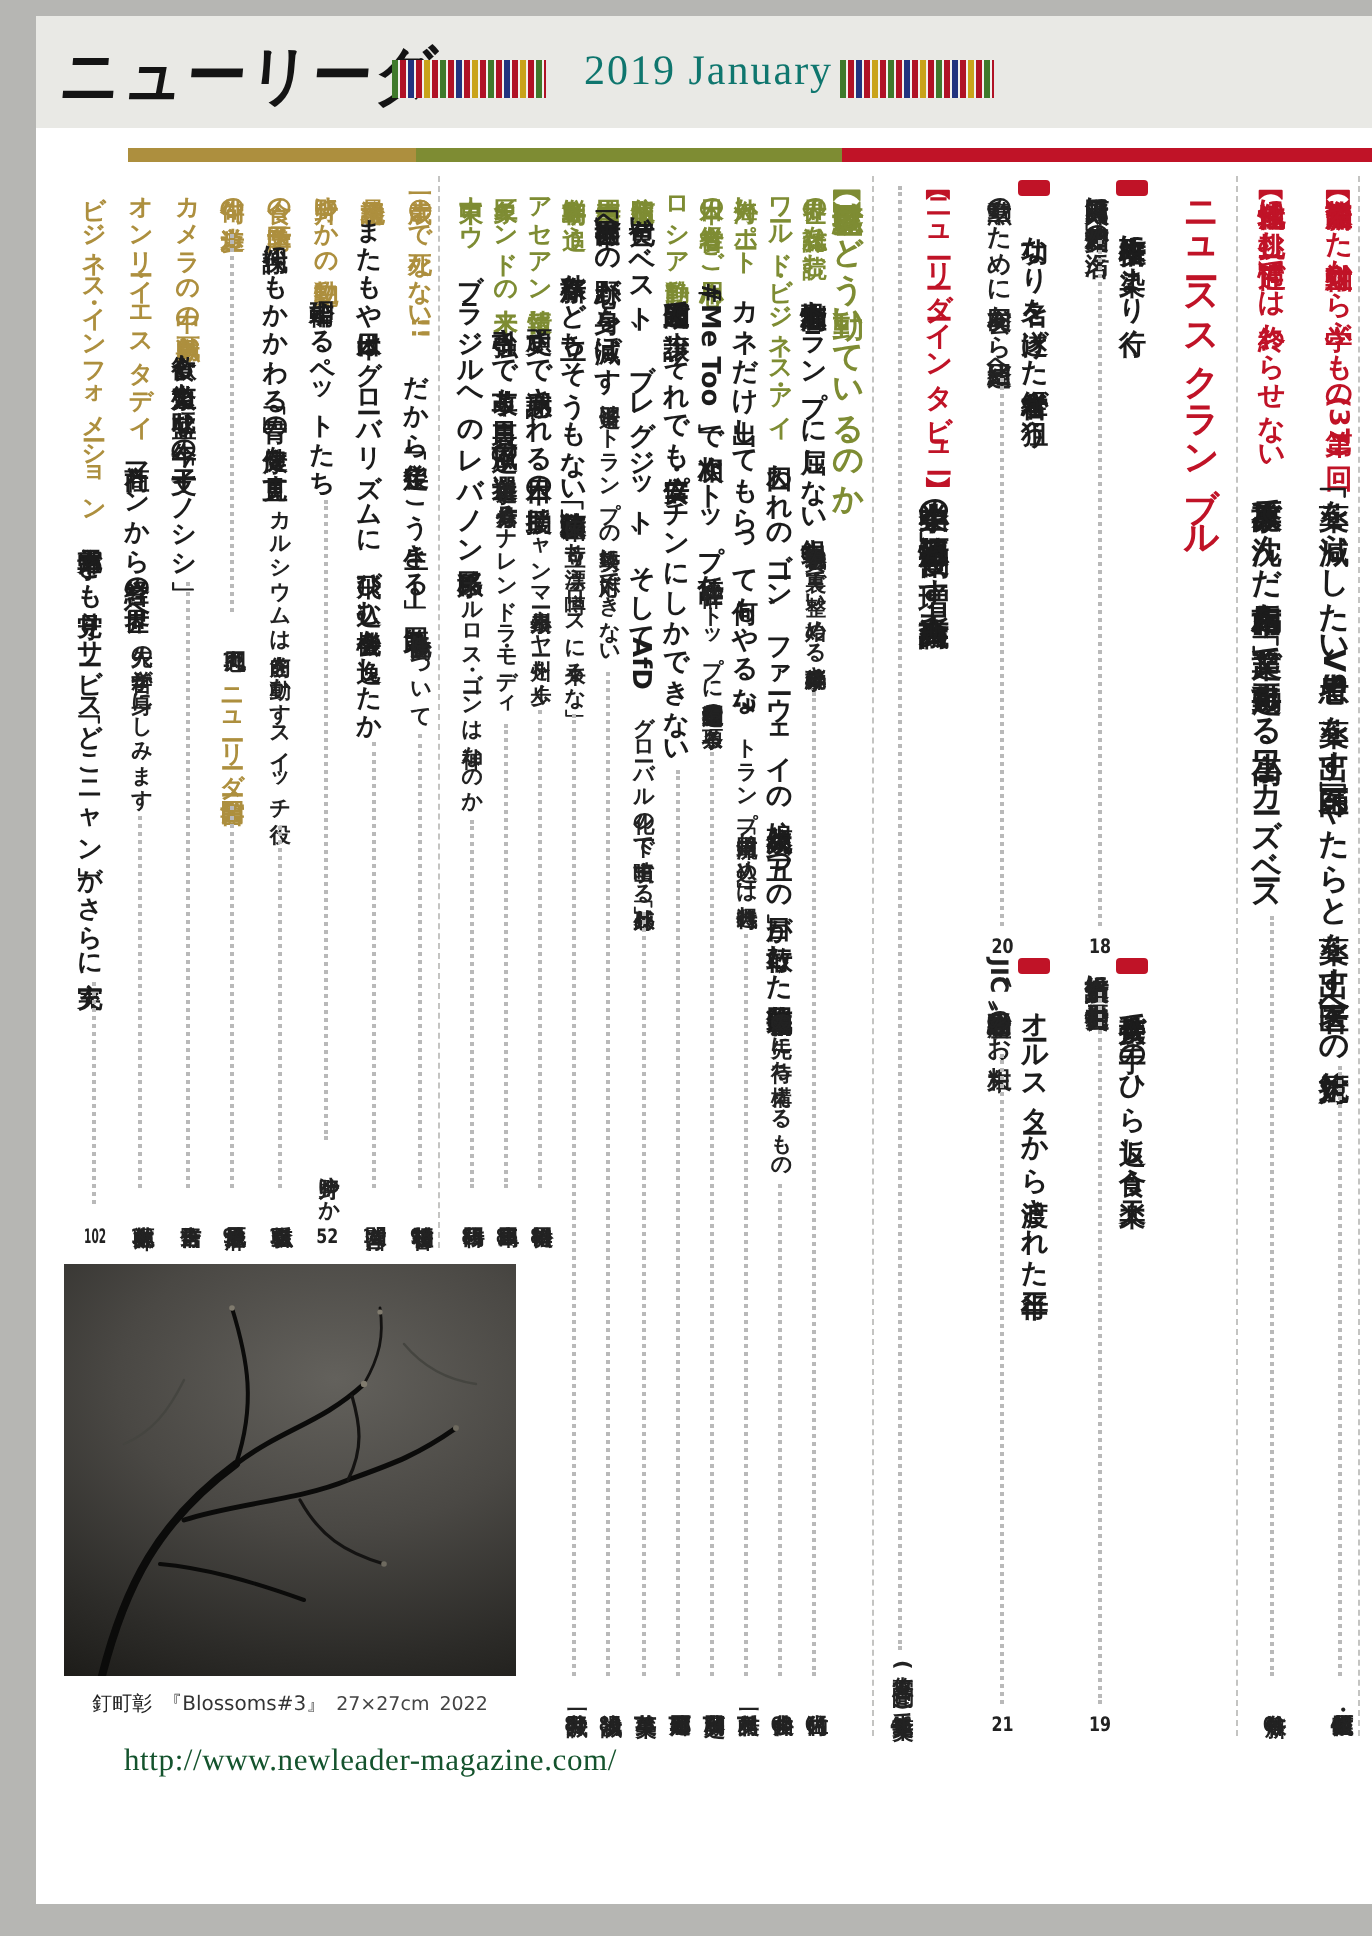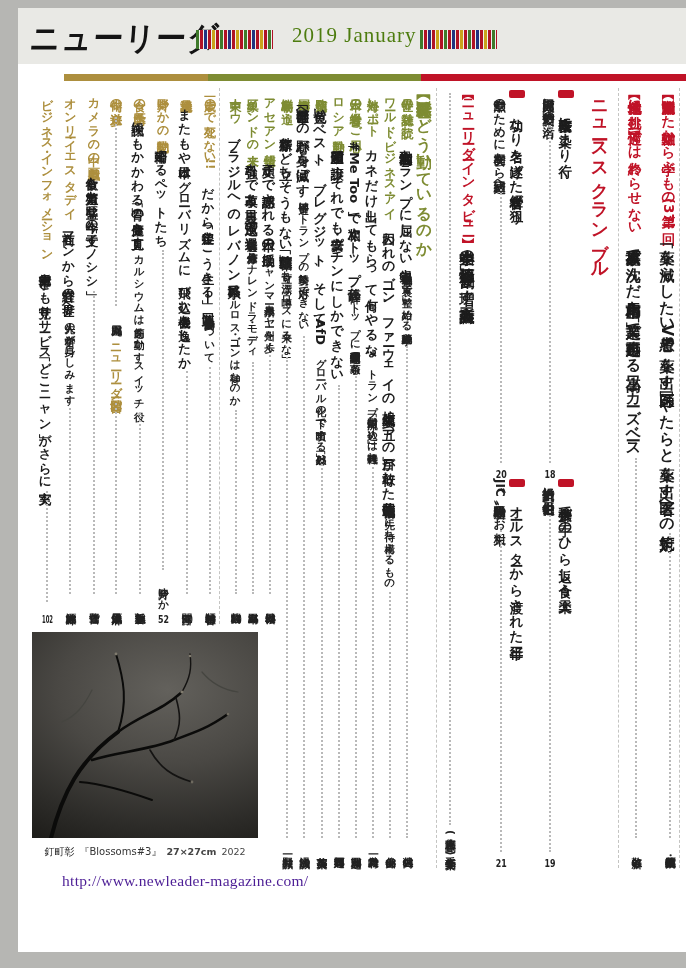--- a/index.html
+++ b/index.html
@@ -21,21 +21,21 @@
   .frame{position:absolute;background:#b6b6b3;}
   .frame-top{left:0;top:0;width:686px;height:8px;}
   .frame-left{left:0;top:0;width:18px;height:968px;}
   .frame-bottom{left:0;top:952px;width:686px;height:16px;}
 
   
   .masthead{position:absolute;left:18px;top:8px;right:0;height:56px;background:#e9e9e5;}
   .logo{position:absolute;left:12px;top:10px;font-size:30px;font-weight:800;color:#141414;
         letter-spacing:1px;transform:skewX(-5deg) scaleY(1.06);white-space:nowrap;}
   .issue{position:absolute;left:274px;top:15px;font-family:"Liberation Serif",serif;
-         font-size:21px;color:#4d7c0f;letter-spacing:1px;}
+         font-size:21px;color:#0f766e;letter-spacing:1px;}
   .stripes{position:absolute;top:22px;width:77px;height:19px;
     background:repeating-linear-gradient(to right,
       #3f7a2b 0 3px,#f2f2ee 3px 4px,#b01225 4px 7px,#f2f2ee 7px 8px,
       #22337f 8px 11px,#f2f2ee 11px 12px,#b01225 12px 15px,#f2f2ee 15px 16px,
       #c9a31b 16px 19px,#f2f2ee 19px 20px,#b01225 20px 23px,#f2f2ee 23px 24px);}
   .stripes.s1{left:178px;}
   .stripes.s2{left:402px;}
 
   .tricolor{position:absolute;left:64px;top:74px;width:622px;height:7px;
     background:linear-gradient(to right,var(--gold) 0 144px,var(--olive) 144px 357px,var(--red) 357px 100%);}
@@ -93,24 +93,24 @@
 
   
   .artwork{position:absolute;left:32px;top:632px;width:226px;height:206px;
     background:radial-gradient(120% 90% at 60% 28%, #63615c 0%, #4a4844 40%, #2c2b28 75%, #191815 100%);
     overflow:hidden;}
   .artwork svg{display:block;width:100%;height:100%;}
   .caption{position:absolute;left:32px;top:845px;width:226px;text-align:center;
            font-size:10px;color:#333;white-space:nowrap;}
   .caption .artist{font-weight:400;color:#222;margin-right:5px;}
   .caption .work{margin-right:5px;text-align:right;}
-  .caption .dim{color:#444;margin-right:5px;font-size:9.5px;font-weight:bold;}
+  .caption .dim{color:#444;margin-right:5px;font-size:9.5px;}
   .caption .yr{color:#444;font-size:9.5px;}
   .url{position:absolute;left:62px;top:872px;font-family:"Liberation Serif",serif;
-       font-size:15.5px;color:#4c1d95;letter-spacing:.3px;}
+       font-size:15.5px;color:#14532d;letter-spacing:.3px;}
 </style>
 </head>
 <body>
 
 <div class="page">
 
   <div class="frame frame-top"></div>
 
   <div class="masthead">
     <div class="logo">ニューリーダー</div>

